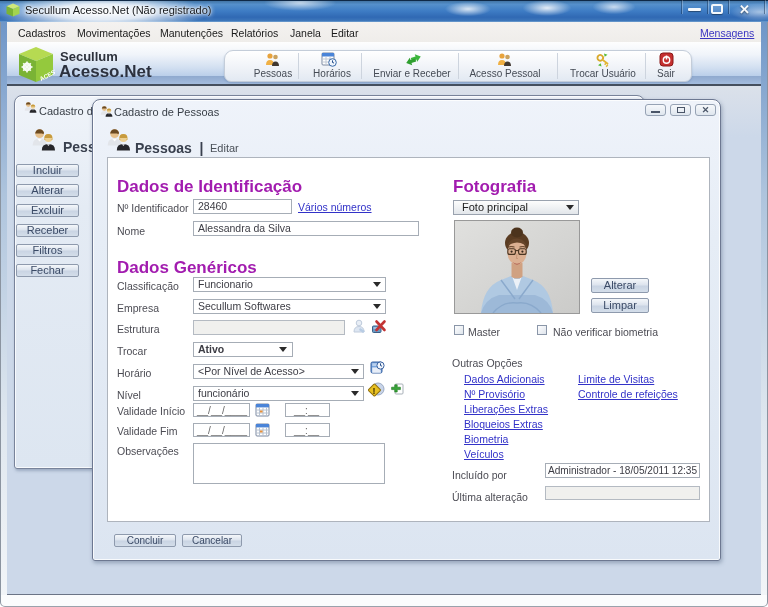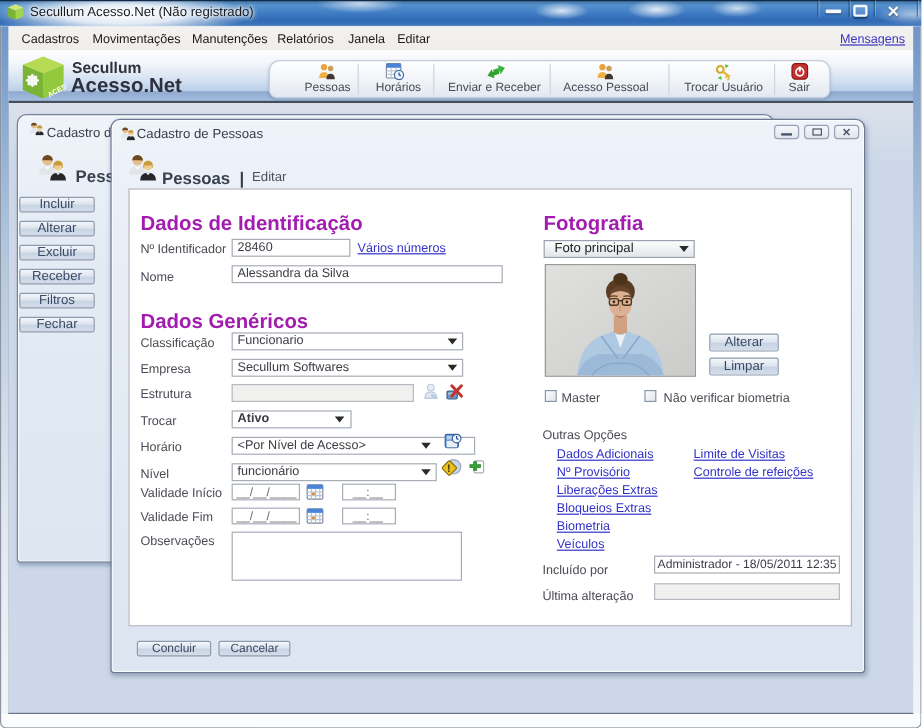--- a/index.html
+++ b/index.html
@@ -285,21 +285,21 @@
 <svg width="16" height="15" viewBox="0 0 16 15">
       <rect x="1.5" y="7" width="8.5" height="6.5" rx="1" fill="#6a9ac4" stroke="#3a6088"></rect>
       <rect x="2.5" y="8.2" width="6.5" height="1.6" fill="#a8c8e4"></rect>
       <path d="M5.5 2.5 L13.5 11 M13.5 2.5 L5.5 11" stroke="#c23434" stroke-width="2.6" fill="none" stroke-linecap="round"></path>
     </svg>
 </div>
 <div class="abs lbl" style="left:117px;top:345px">Trocar</div>
 <div class="abs sel" style="left:193px;top:342px;width:100px;height:15px;font-weight:bold">Ativo</div>
 <div class="abs arrow" style="left:279px;top:347px"></div>
 <div class="abs lbl" style="left:117px;top:367px">Horário</div>
-<div class="abs sel" style="left:193px;top:364px;width:203px;height:15px">&lt;Por Nível de Acesso&gt;</div>
+<div class="abs sel" style="left:193px;top:364px;width:171px;height:15px">&lt;Por Nível de Acesso&gt;</div>
 <div class="abs arrow" style="left:351px;top:369px"></div>
 <div class="abs" style="left:370px;top:361px">
 <svg width="15" height="14" viewBox="0 0 15 14">
       <rect x="1" y="1" width="11" height="11" rx="1.5" fill="#6a9ad8" stroke="#3a62a0"></rect>
       <rect x="2.2" y="2.2" width="8.6" height="3" fill="#b8d0ee"></rect>
       <rect x="2.2" y="6.4" width="8.6" height="5.4" fill="#e8eef8"></rect>
       <circle cx="10.5" cy="4.5" r="3.6" fill="#f2f6fc" stroke="#3a62a0"></circle>
       <line x1="10.5" y1="4.5" x2="10.5" y2="2.4" stroke="#204a88"></line>
       <line x1="10.5" y1="4.5" x2="12" y2="5.2" stroke="#204a88"></line>
     </svg>

